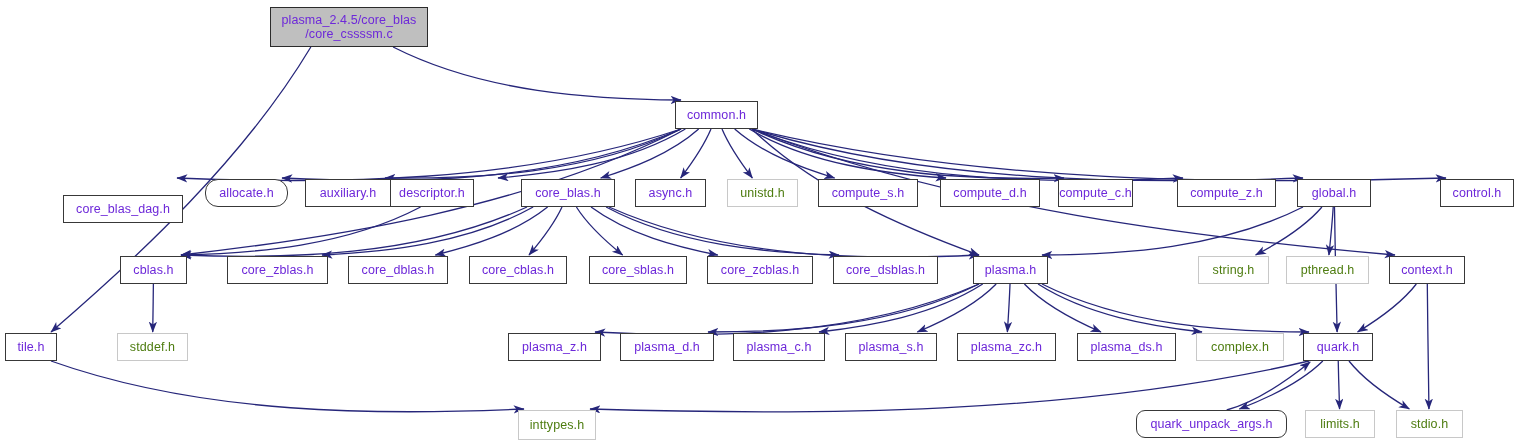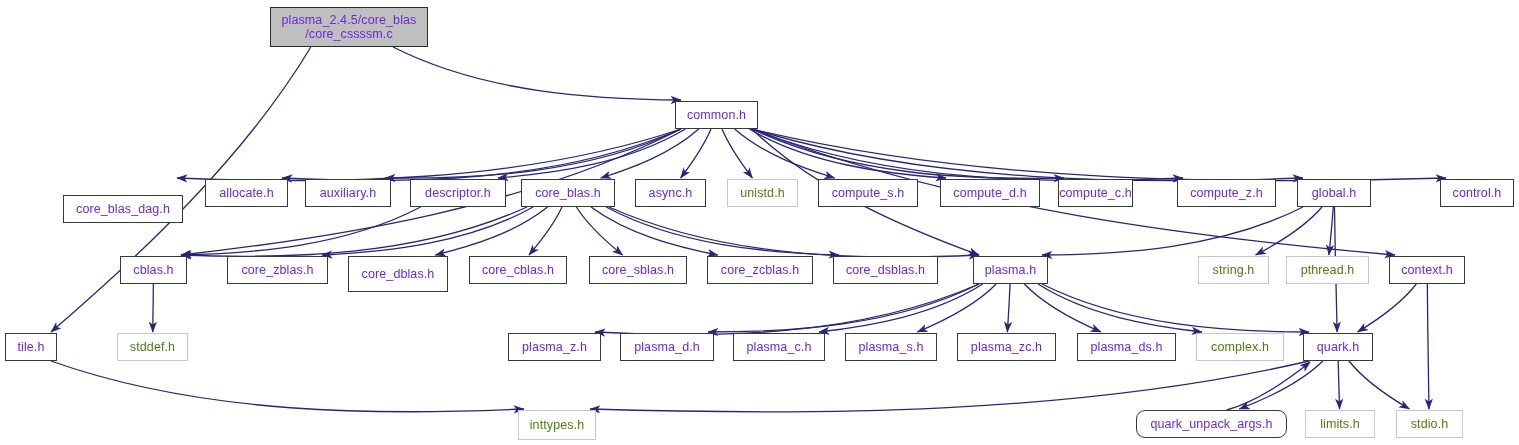--- a/index.html
+++ b/index.html
@@ -98,35 +98,35 @@
         <path d="M1338.24,361 C1338.5449693853661,376.8435923419024 1339.0927469374724,394.60195945921953 1339.56,409" marker-end="url(#ah)"></path>
         <path d="M1348.98,361 C1365.1886546498636,381.5202820561403 1389.223884354471,397.1528811215311 1409.37,409" marker-end="url(#ah)"></path>
         <path d="M1309,361 C1074.2945279782948,415.2544920082063 807.0988334427062,415.55335927720347 590,409" marker-end="url(#ah)"></path>
       </g>
   </svg>
   <div id="nodes">
       <div class="node root" style="left: 270px; top: 7px; width: 158px; height: 40px;">plasma_2.4.5/core_blas
 /core_cssssm.c</div>
       <div class="node hdr" style="left: 675px; top: 101px; width: 83px; height: 28px;">common.h</div>
       <div class="node hdr" style="left: 63px; top: 195px; width: 120px; height: 28px;">core_blas_dag.h</div>
-      <div class="node hdr" style="left: 205px; top: 179px; width: 83px; height: 28px;">allocate.h</div>
+      <div class="node hdr" style="left: 205px; top: 179px; width: 83px; height: 28px; border-radius: 13px;">allocate.h</div>
       <div class="node hdr" style="left: 305px; top: 179px; width: 86px; height: 28px;">auxiliary.h</div>
-      <div class="node hdr" style="left: 410px; top: 179px; width: 96px; height: 28px;">descriptor.h</div>
+      <div class="node hdr" style="left: 390px; top: 179px; width: 84px; height: 28px;">descriptor.h</div>
       <div class="node hdr" style="left: 521px; top: 179px; width: 94px; height: 28px;">core_blas.h</div>
       <div class="node hdr" style="left: 635px; top: 179px; width: 71px; height: 28px;">async.h</div>
       <div class="node sys" style="left: 727px; top: 179px; width: 71px; height: 28px;">unistd.h</div>
       <div class="node hdr" style="left: 818px; top: 179px; width: 100px; height: 28px;">compute_s.h</div>
       <div class="node hdr" style="left: 940px; top: 179px; width: 100px; height: 28px;">compute_d.h</div>
       <div class="node hdr" style="left: 1058px; top: 179px; width: 75px; height: 28px;">compute_c.h</div>
       <div class="node hdr" style="left: 1177px; top: 179px; width: 99px; height: 28px;">compute_z.h</div>
       <div class="node hdr" style="left: 1297px; top: 179px; width: 74px; height: 28px;">global.h</div>
       <div class="node hdr" style="left: 1440px; top: 179px; width: 74px; height: 28px;">control.h</div>
       <div class="node hdr" style="left: 120px; top: 256px; width: 67px; height: 28px;">cblas.h</div>
       <div class="node hdr" style="left: 227px; top: 256px; width: 101px; height: 28px;">core_zblas.h</div>
-      <div class="node hdr" style="left: 348px; top: 256px; width: 100px; height: 36px;">core_dblas.h</div>
+      <div class="node hdr" style="left: 348px; top: 256px; width: 100px; height: 28px;">core_dblas.h</div>
       <div class="node hdr" style="left: 469px; top: 256px; width: 98px; height: 28px;">core_cblas.h</div>
       <div class="node hdr" style="left: 589px; top: 256px; width: 98px; height: 28px;">core_sblas.h</div>
       <div class="node hdr" style="left: 707px; top: 256px; width: 106px; height: 28px;">core_zcblas.h</div>
       <div class="node hdr" style="left: 833px; top: 256px; width: 105px; height: 28px;">core_dsblas.h</div>
       <div class="node hdr" style="left: 973px; top: 256px; width: 75px; height: 28px;">plasma.h</div>
       <div class="node sys" style="left: 1198px; top: 256px; width: 71px; height: 28px;">string.h</div>
       <div class="node sys" style="left: 1286px; top: 256px; width: 83px; height: 28px;">pthread.h</div>
       <div class="node hdr" style="left: 1389px; top: 256px; width: 76px; height: 28px;">context.h</div>
       <div class="node hdr" style="left: 5px; top: 333px; width: 52px; height: 28px;">tile.h</div>
       <div class="node sys" style="left: 117px; top: 333px; width: 71px; height: 28px;">stddef.h</div>

